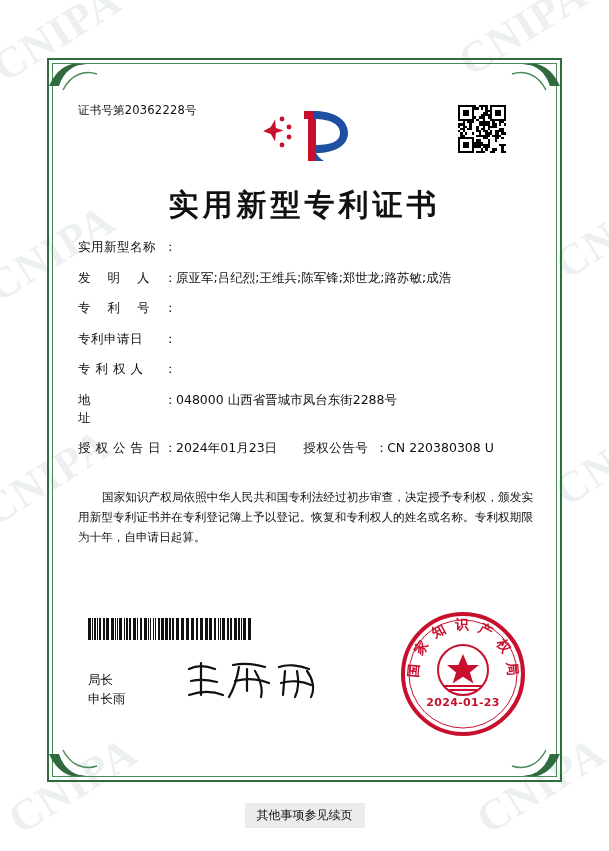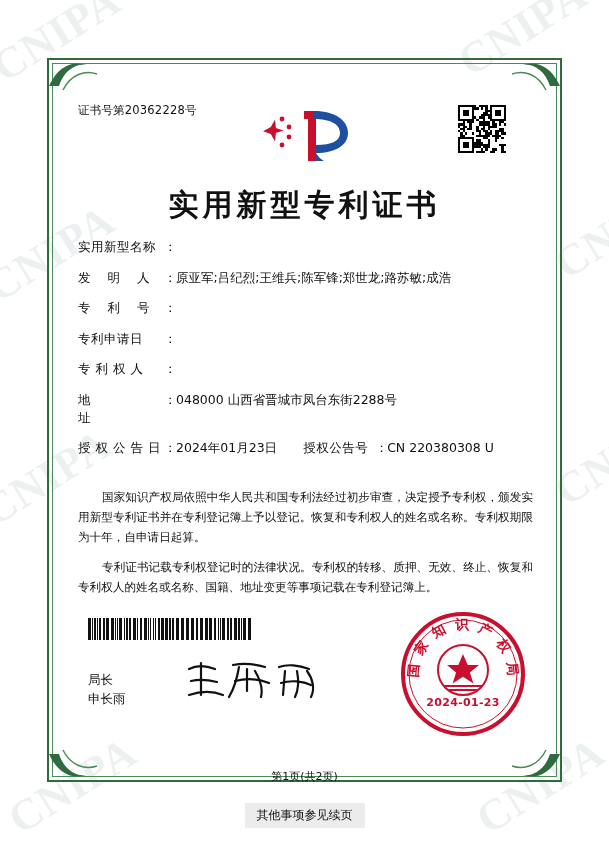--- a/index.html
+++ b/index.html
@@ -795,21 +795,20 @@
         <div class="flabel">授权公告号</div>
         <div class="fcolon">：</div>
         <div>CN 220380308 U</div>
       </div>
     </div>
 
   </div>
 
   <div class="paras">
     <p>国家知识产权局依照中华人民共和国专利法经过初步审查，决定授予专利权，颁发实用新型专利证书并在专利登记簿上予以登记。恢复和专利权人的姓名或名称。专利权期限为十年，自申请日起算。</p>
-    <p>专利证书记载专利权登记时的法律状况。专利权的转移、质押、无效、终止、恢复和专利权人的姓名或名称、国籍、地址变更等事项记载在专利登记簿上。</p>
   </div>
 
   <div class="barcode" id="barcode">
       <i style="width: 3px; margin-right: 1px;"></i>
       <i style="width: 1px; margin-right: 1px;"></i>
       <i style="width: 2px; margin-right: 1px;"></i>
       <i style="width: 1px; margin-right: 1px;"></i>
       <i style="width: 2px; margin-right: 2px;"></i>
       <i style="width: 2px; margin-right: 1px;"></i>
       <i style="width: 3px; margin-right: 2px;"></i>
@@ -894,18 +893,17 @@
       <defs>
         <path id="sealArc" d="M 66 66 m -45,0 a 45,45 0 1,1 90,0" fill="none"></path>
       </defs>
       <text fill="#c8102e" font-size="13.5" font-weight="bold" font-family="'DejaVu Sans','Liberation Sans',sans-serif" letter-spacing="2">
         <textPath href="#sealArc" startOffset="50%" text-anchor="middle">国 家 知 识 产 权 局</textPath>
       </text>
     </svg>
   </div>
   <div class="seal-date">2024-01-23</div>
 
-  <div class="page-no">第1页(共2页)</div>
   <div class="footnote">
     <span>其他事项参见续页</span>
   </div>
 
 </div>
 
 </body></html>

